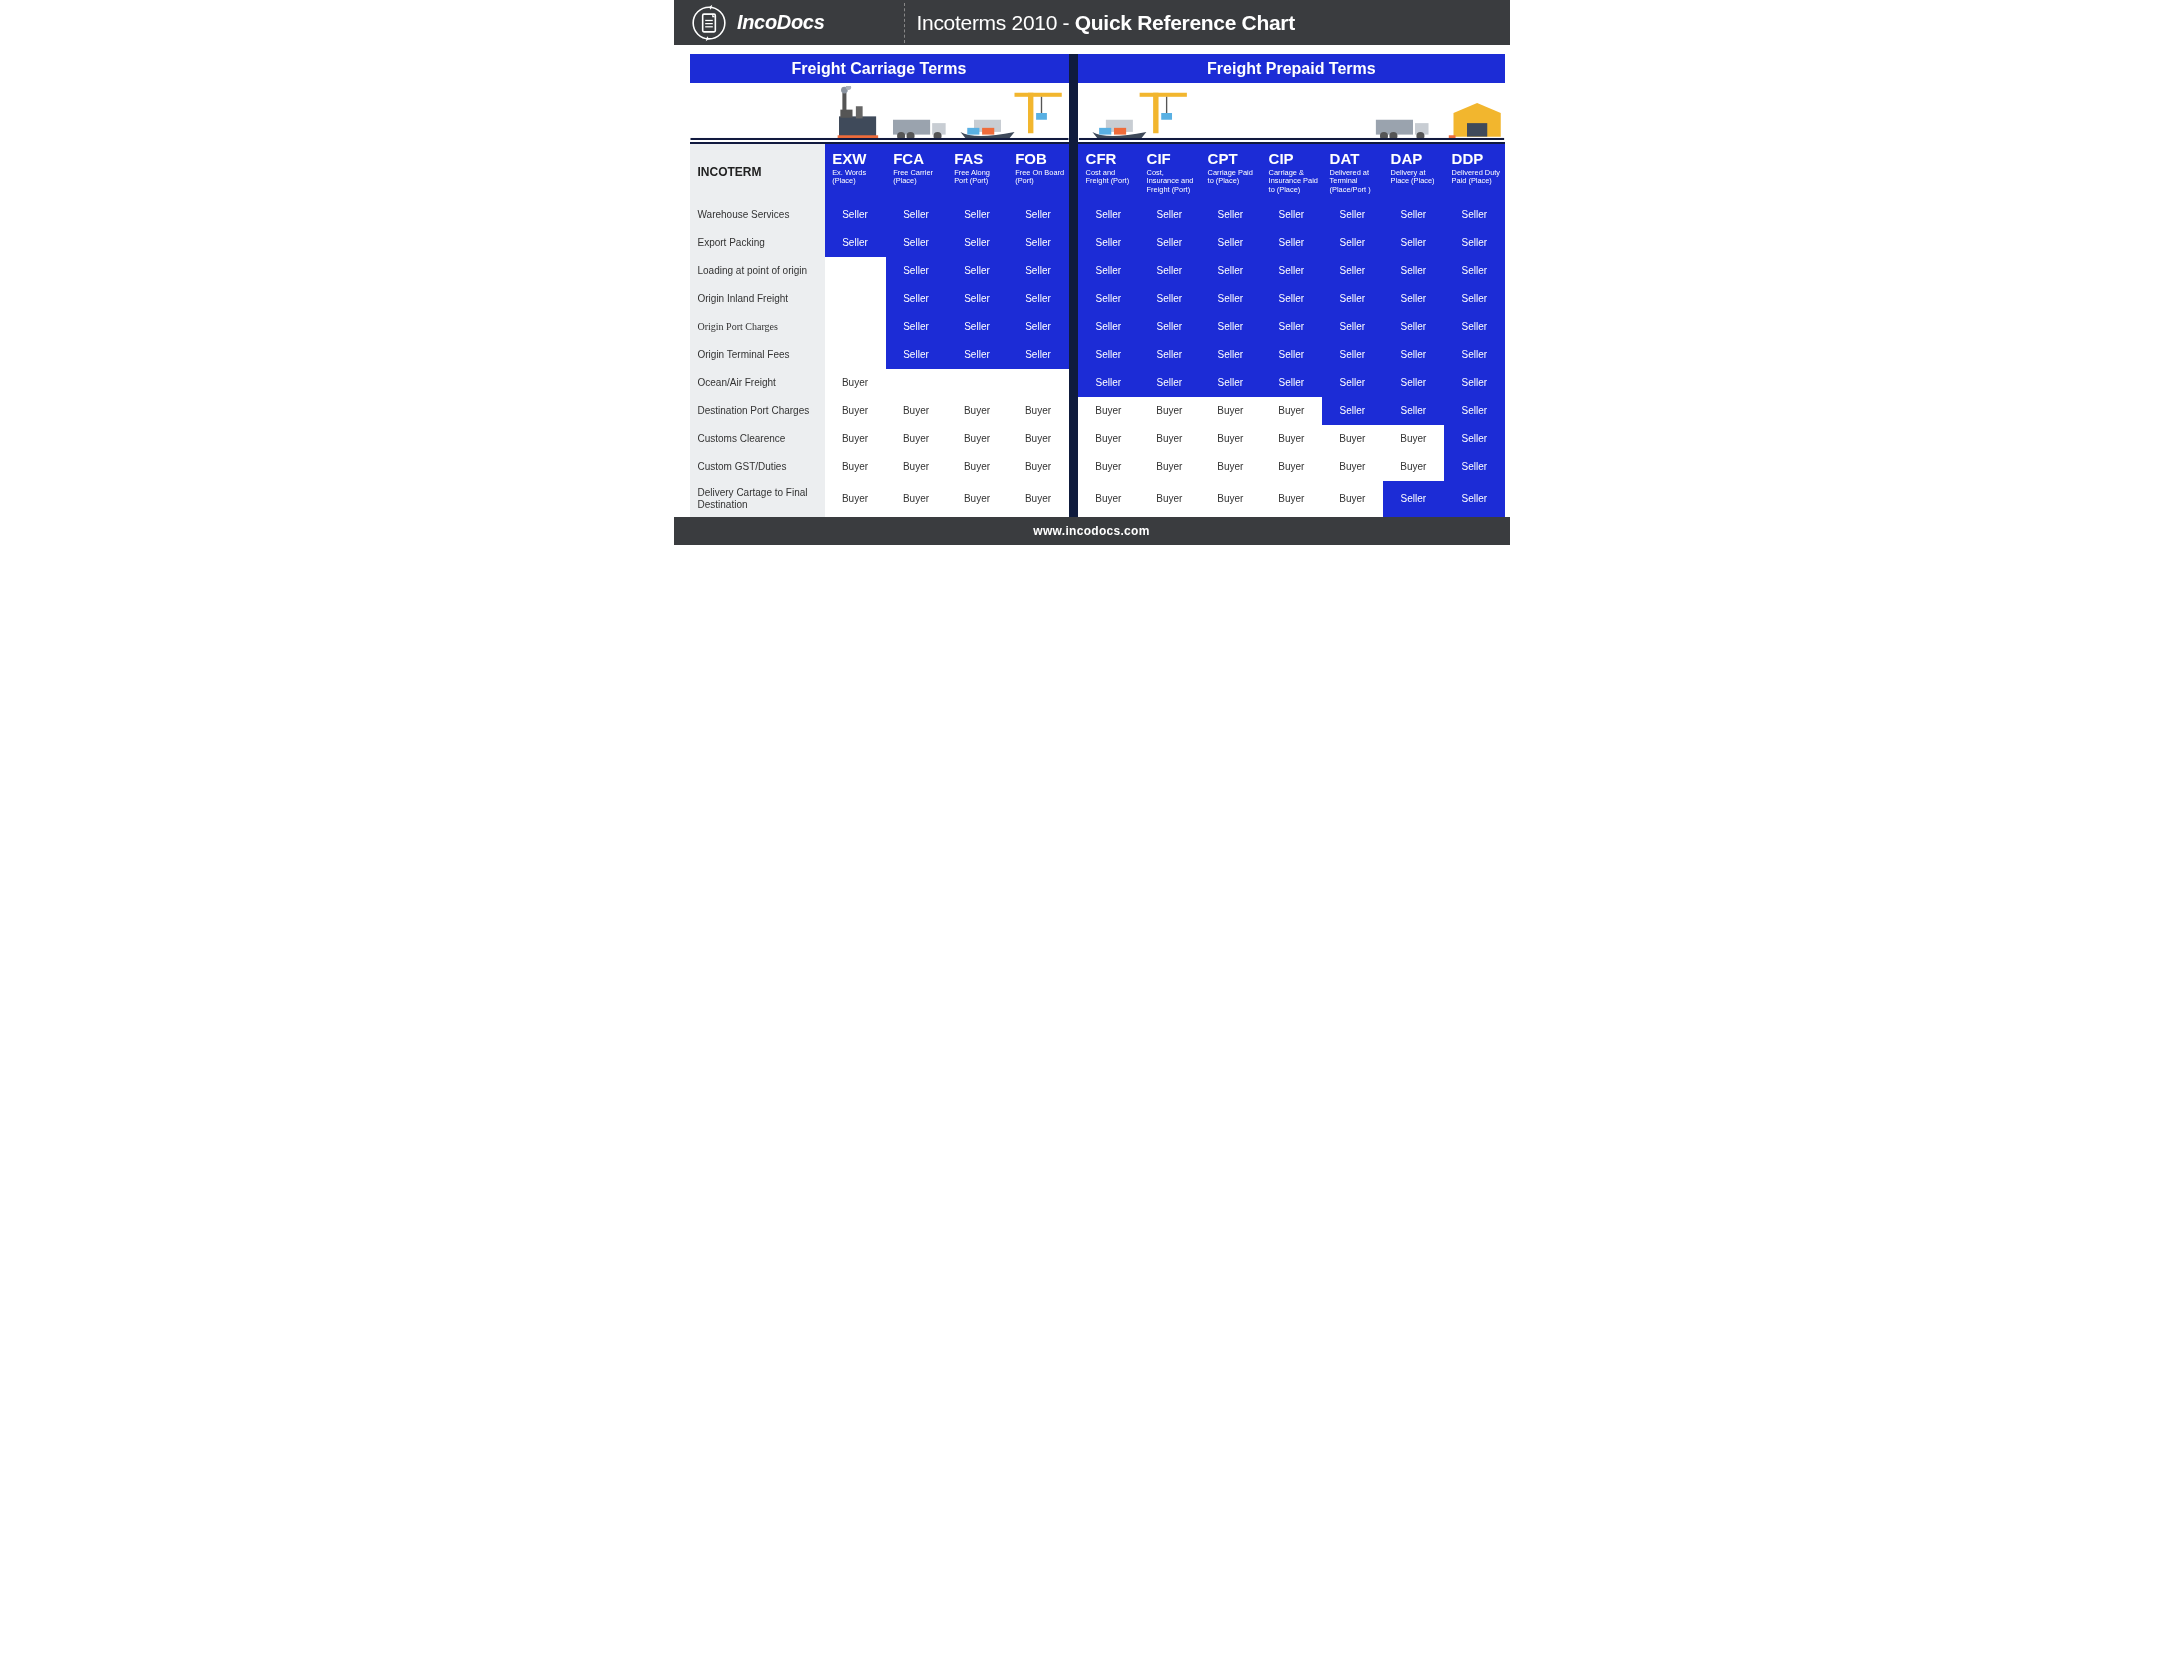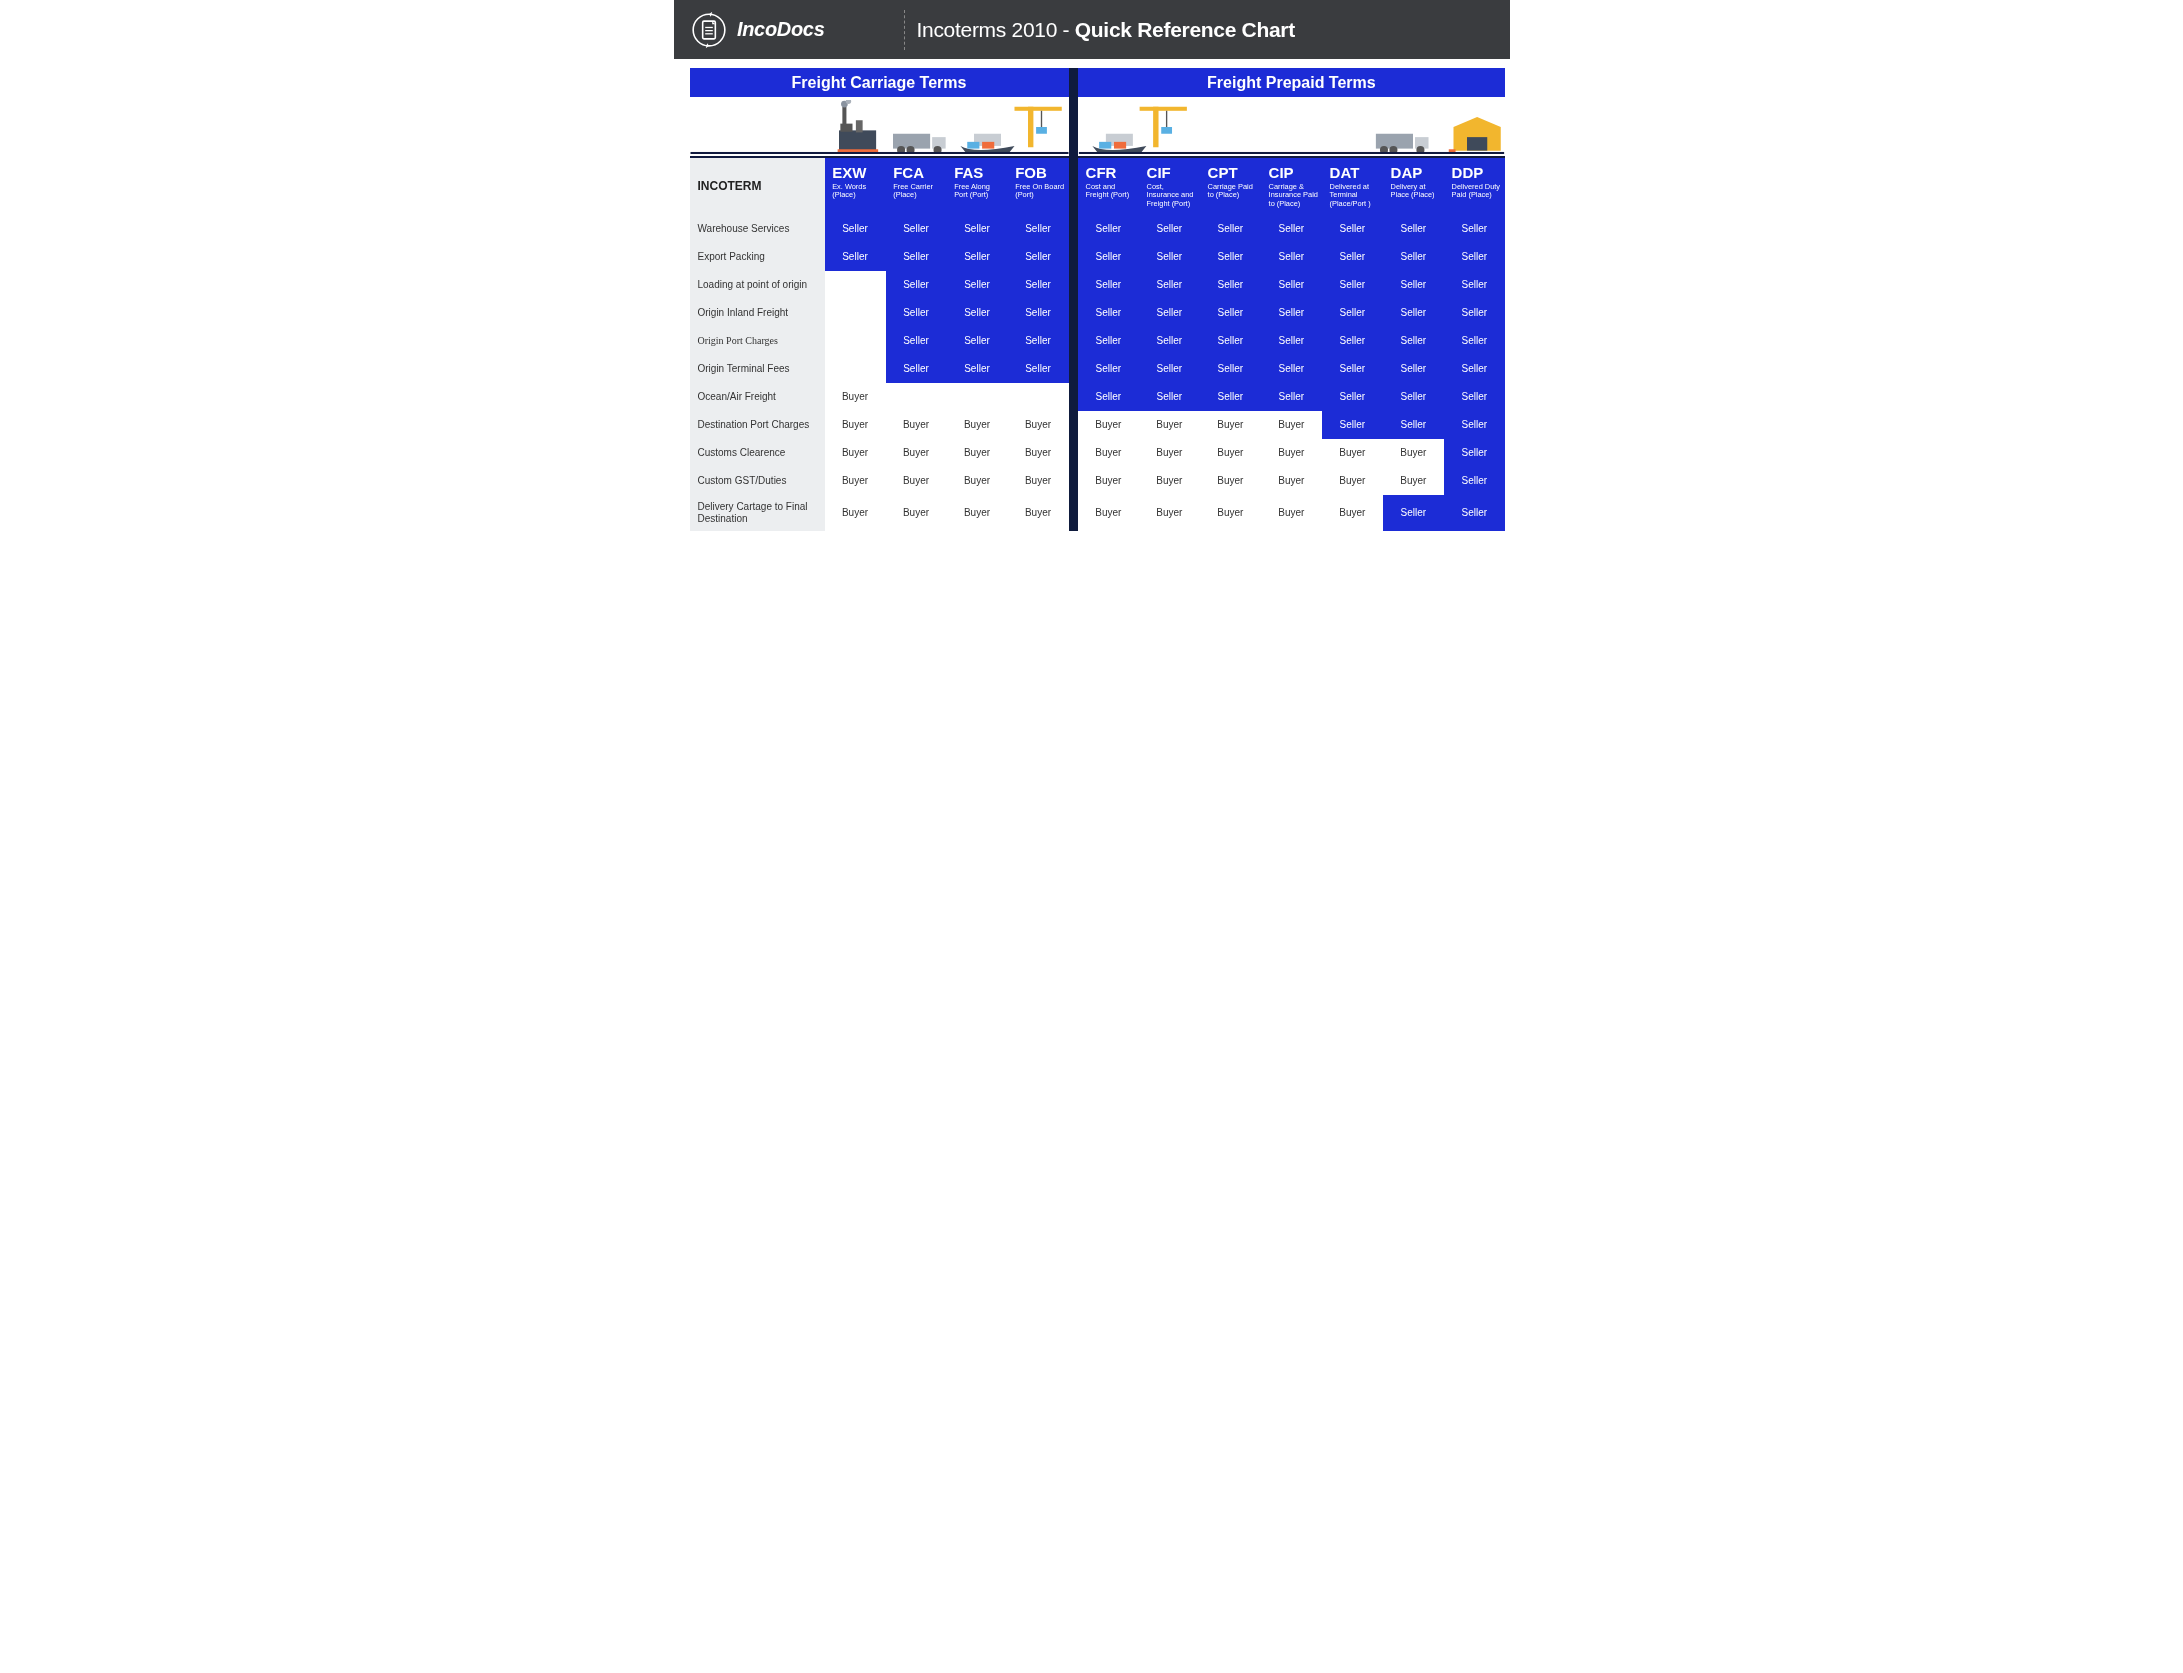--- a/index.html
+++ b/index.html
@@ -1,19 +1,19 @@
 <!DOCTYPE html>
 <html style="font-size:10.8px"><head>
 <meta charset="utf-8">
 <style>
 * { margin: 0; padding: 0; box-sizing: border-box; }
 body { font-family: Arial, Helvetica, sans-serif; background: #fff; }
 .page { width: 836px; margin: 0 auto; background: #fff; }
 
-.header { background: #3a3c3f; display: flex; align-items: center; height: 59px; padding: 0 16px; }
+.header { background: #3a3c3f; display: flex; align-items: center; height: 45px; padding: 0 16px; }
 .logo-block { display: flex; align-items: center; gap: 9.4px; min-width: 202px; }
 .logo-icon { width: 38px; height: 38px; }
 .logo-text { color: #fff; font-weight: 700; font-size: 20px; font-style: italic; letter-spacing: -0.3px; }
 .vsep { width: 0; height: 40px; border-left: 1.3px dashed #888; margin: 0 12px; }
 .title-text { color: #fff; font-size: 21px; font-weight: 400; letter-spacing: -0.3px; }
 .title-text .bold { font-weight: 700; }
 
 .content { padding: 9.4px 16px 0 16px; }
 
 .grid { display: grid; grid-template-columns: 135px repeat(4, 61px) 9.4px repeat(7, 61px); }
@@ -329,14 +329,15 @@
         <div class="cell buyer" style="grid-area: 15 / 8;">Buyer</div>
         <div class="cell buyer" style="grid-area: 15 / 9;">Buyer</div>
         <div class="cell buyer" style="grid-area: 15 / 10;">Buyer</div>
         <div class="cell buyer" style="grid-area: 15 / 11;">Buyer</div>
         <div class="cell seller" style="grid-area: 15 / 12;">Seller</div>
         <div class="cell seller" style="grid-area: 15 / 13;">Seller</div>
         <div class="mid-gap" style="grid-area: 15 / 6;"></div>
       </div>
   </div>
 
+  <div class="footer">www.incodocs.com</div>
 </div>
 
 
 </body></html>

